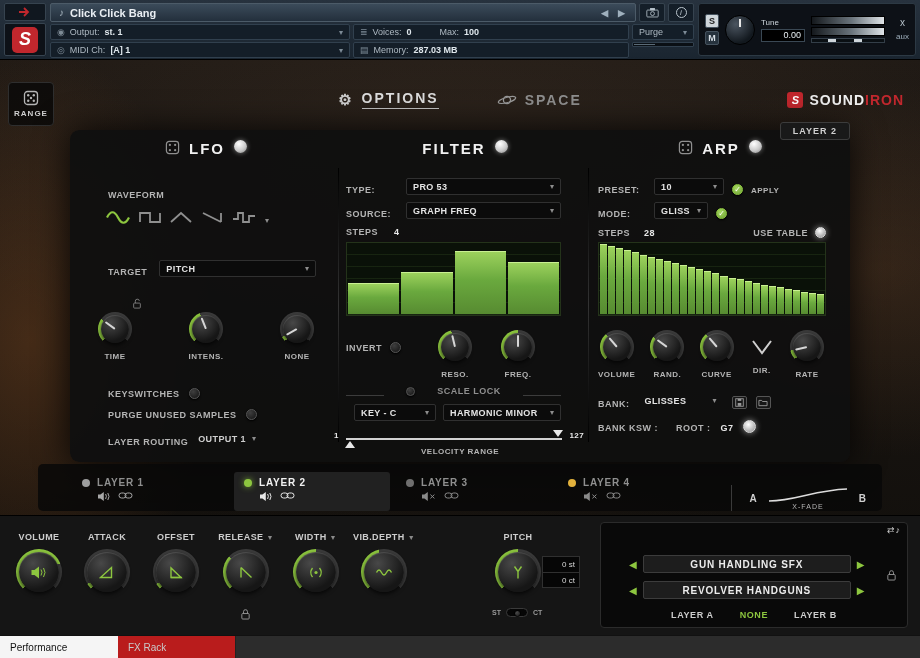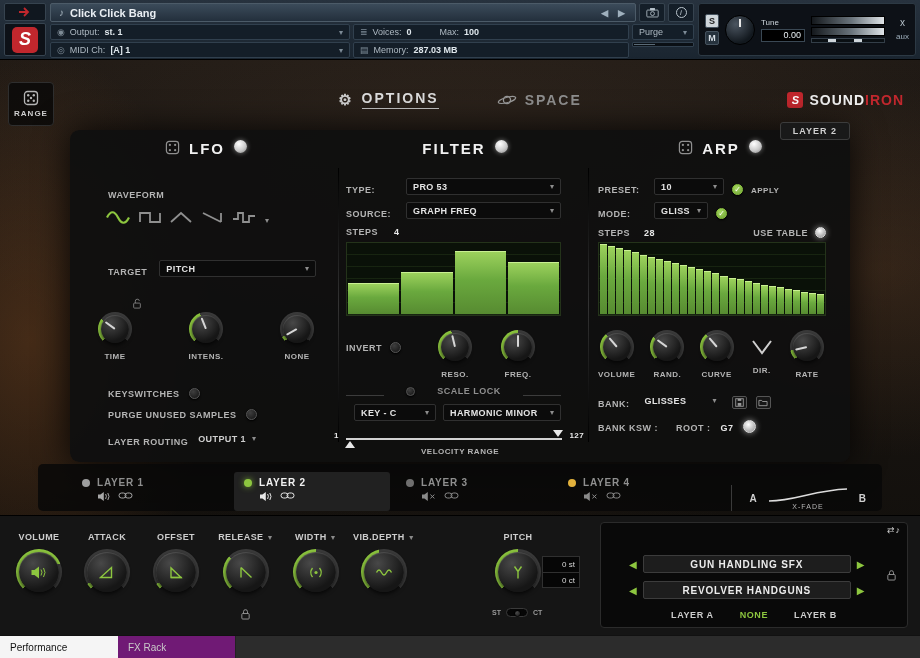--- a/index.html
+++ b/index.html
@@ -153,21 +153,21 @@
   .p-arrow { font-size:10px; color:#8dc63f; }
   .preset-pill { height:18px; background:#1d1d1d; border:1px solid #3c3c3c; border-radius:2px; display:flex; align-items:center; justify-content:center;
                  font-size:10px; font-weight:bold; letter-spacing:0.8px; color:#ececec; }
   .rbox-labels { position:absolute; left:0; right:0; bottom:7px; display:flex; justify-content:center; gap:26px; font-size:9px; font-weight:bold; letter-spacing:0.6px; }
   .rl-grey { color:#cdcdcd; } .rl-green { color:#8dc63f; }
 
   
   .footer { height:23px; background:#2c2c2c; display:flex; align-items:stretch; border-top:1px solid #111; }
   .ftab { display:flex; align-items:center; padding:0 10px; font-size:10px; min-width:118px; }
   .ftab.active { background:#f5f5f5; color:#111; }
-  .ftab.grey { background:#701a75; color:#c9c9c9; border-right:1px solid #222; }
+  .ftab.grey { background:#b91c1c; color:#c9c9c9; border-right:1px solid #222; }
   svg { display:block; }
 </style>
 </head>
 <body>
 
 <div class="app">
 
   <div class="khdr">
     <div class="khdr-logos">
       <div class="kbtn-arrow">

